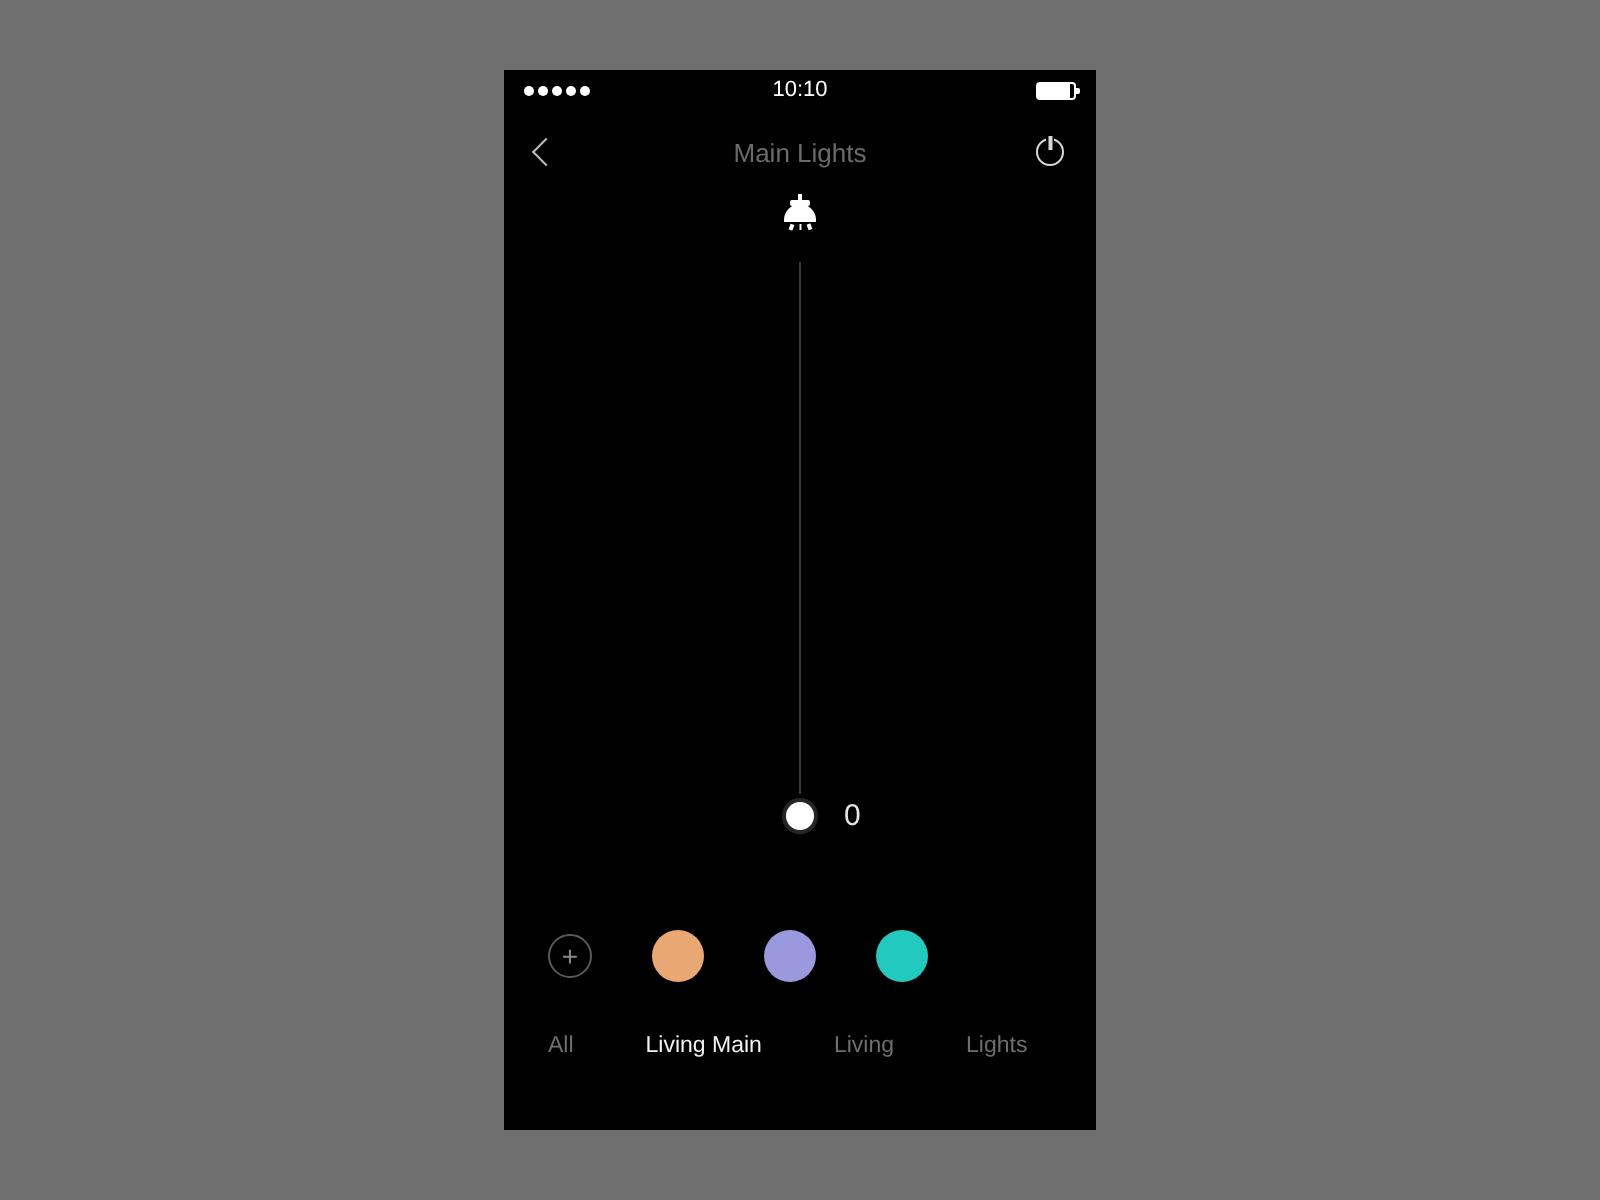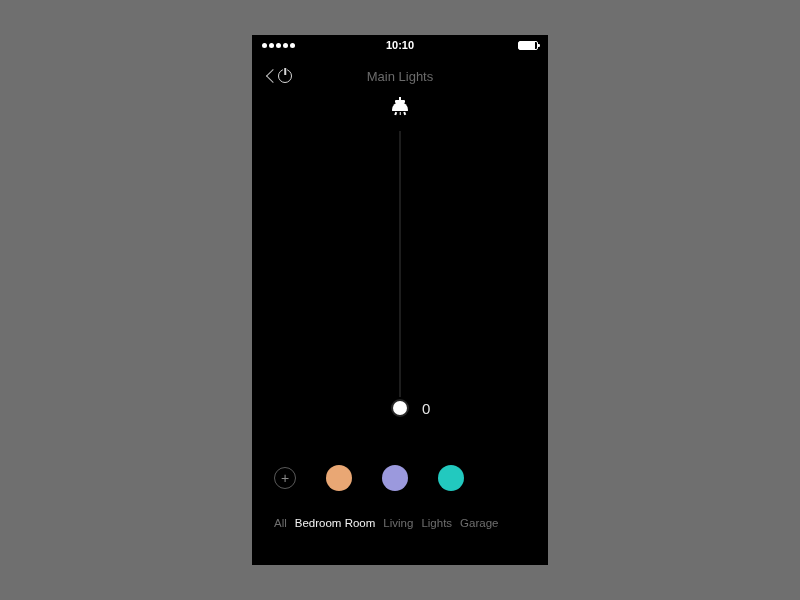--- a/index.html
+++ b/index.html
@@ -20,38 +20,38 @@
     color: #fff;
   }
   
   .status-bar {
     display: flex;
     align-items: center;
     justify-content: space-between;
     height: 20px;
     padding: 0 10px;
     font-size: 11px;
-    font-weight: 700;
+    font-weight: 400;
   }
   .dots { display: flex; gap: 2px; }
   .dots span {
     width: 5px; height: 5px; border-radius: 50%; background: #fff; display: inline-block;
   }
   .time { position: absolute; left: 0; right: 0; text-align: center; font-size: 11px; }
   .battery {
     width: 20px; height: 9px; border: 1px solid #fff; border-radius: 2px; position: relative;
   }
   .battery::after {
     content: ""; position: absolute; right: -3px; top: 2px; width: 2px; height: 3px; background: #fff; border-radius: 0 1px 1px 0;
   }
   .battery .fill { background: #fff; height: 100%; width: 90%; }
 
   
   .nav {
-    display: flex; align-items: center; 
+    display: flex; align-items: center; justify-content: space-between;
     padding: 8px 16px 0 16px; height: 34px; position: relative;
   }
   .nav-title {
     position: absolute; left: 0; right: 0; text-align: center;
     color: #6b6b6b; font-size: 13px; font-weight: 400;
   }
   .chevron-back {
     width: 10px; height: 10px; border-left: 1.5px solid #bcbcbc; border-bottom: 1.5px solid #bcbcbc;
     transform: rotate(45deg);
   }
@@ -123,21 +123,21 @@
   }
   .add-color {
     width: 22px; height: 22px; border: 1px solid #5a5a5a; border-radius: 50%;
     display: flex; align-items: center; justify-content: center;
     color: #8a8a8a; font-size: 14px; line-height: 1;
   }
   .swatch { width: 26px; height: 26px; border-radius: 50%; }
 
   
   .rooms {
-    display: flex; align-items: baseline; gap: 8px;
+    display: flex; align-items: baseline; gap: 36px;
     padding-left: 22px; margin-top: 26px; font-size: 11.5px; white-space: nowrap;
   }
   .room { color: #6e6e6e; }
   .room.active { color: #f2f2f2; font-weight: 500; }
 </style>
 </head>
 <body>
 
 <div class="phone">
 
@@ -187,19 +187,19 @@
     <div class="add-color">
       <span>+</span>
     </div>
     <div class="swatch" style="background:#e9a774"></div>
     <div class="swatch" style="background:#9b99dd"></div>
     <div class="swatch" style="background:#22c9bf"></div>
   </div>
 
   <div class="rooms">
     <span class="room">All</span>
-    <span class="room active">Bedroom Room</span>
+    <span class="room active">Living Main</span>
     <span class="room">Living</span>
     <span class="room">Lights</span>
     <span class="room">Garage</span>
   </div>
 
 </div>
 
 </body></html>

